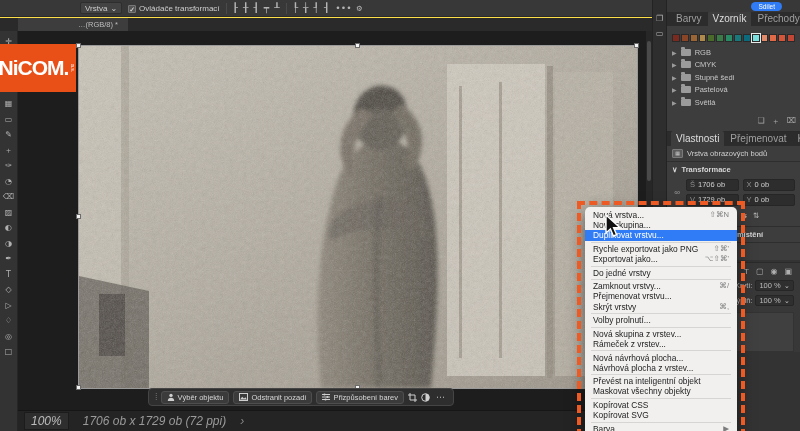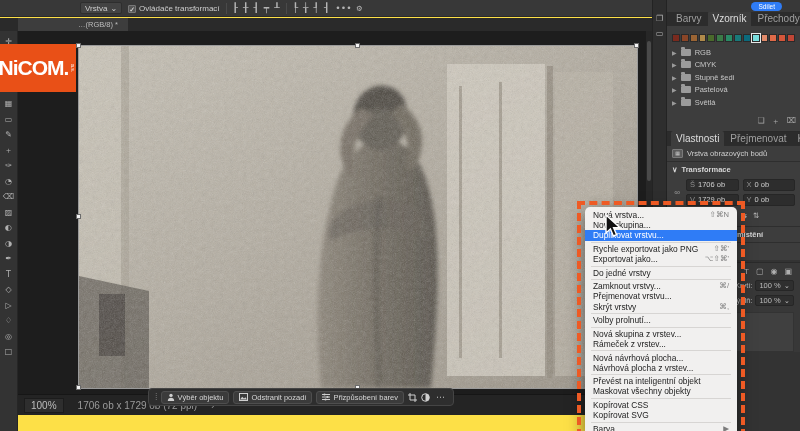--- a/index.html
+++ b/index.html
@@ -54,23 +54,23 @@
   .ctx-bar { position:absolute; left:148px; top:388px; height:18px; background:#2e2e2e;
              border:1px solid #454545; border-radius:4px; display:flex; align-items:center;
              gap:4px; padding:0 6px; z-index:20; font-size:7.5px; color:#d6d6d6; }
   .ctx-handle { color:#777; font-size:9px; letter-spacing:-1px; }
   .ctx-btn { display:flex; align-items:center; gap:3px; background:#3b3b3b; border:1px solid #4e4e4e;
              border-radius:3px; padding:1px 5px; height:13px; white-space:nowrap; }
   .ctx-ico { display:inline-block; }
   .ctx-more { color:#cfcfcf; font-size:9px; padding:0 2px; }
 
   
-  .status-bar { position:absolute; left:18px; bottom:16px; width:634px; height:21px; background:#242424;
+  .status-bar { position:absolute; left:18px; bottom:0; width:634px; height:21px; background:#242424;
                 border-top:1px solid #161616; display:flex; align-items:center; gap:14px;
-                font-size:10px; color:#9a9a9a; padding-left:6px; }
+                font-size:12px; color:#9a9a9a; padding-left:6px;font-style:italic; }
   .status-zoom { background:#2e2e2e; border:1px solid #1c1c1c; padding:1px 6px; color:#bdbdbd; }
   .status-chevron { color:#8a8a8a; }
 
   
   .dock-strip { position:absolute; left:652px; top:0; width:14px; height:431px; background:#2e2e2e;
                 border-left:1px solid #232323; display:flex; flex-direction:column; align-items:center;
                 padding-top:14px; gap:6px; font-size:8px; color:#b5b5b5; }
 
   
   .panels { position:absolute; left:666px; top:0; width:134px; height:431px; background:#333333;

